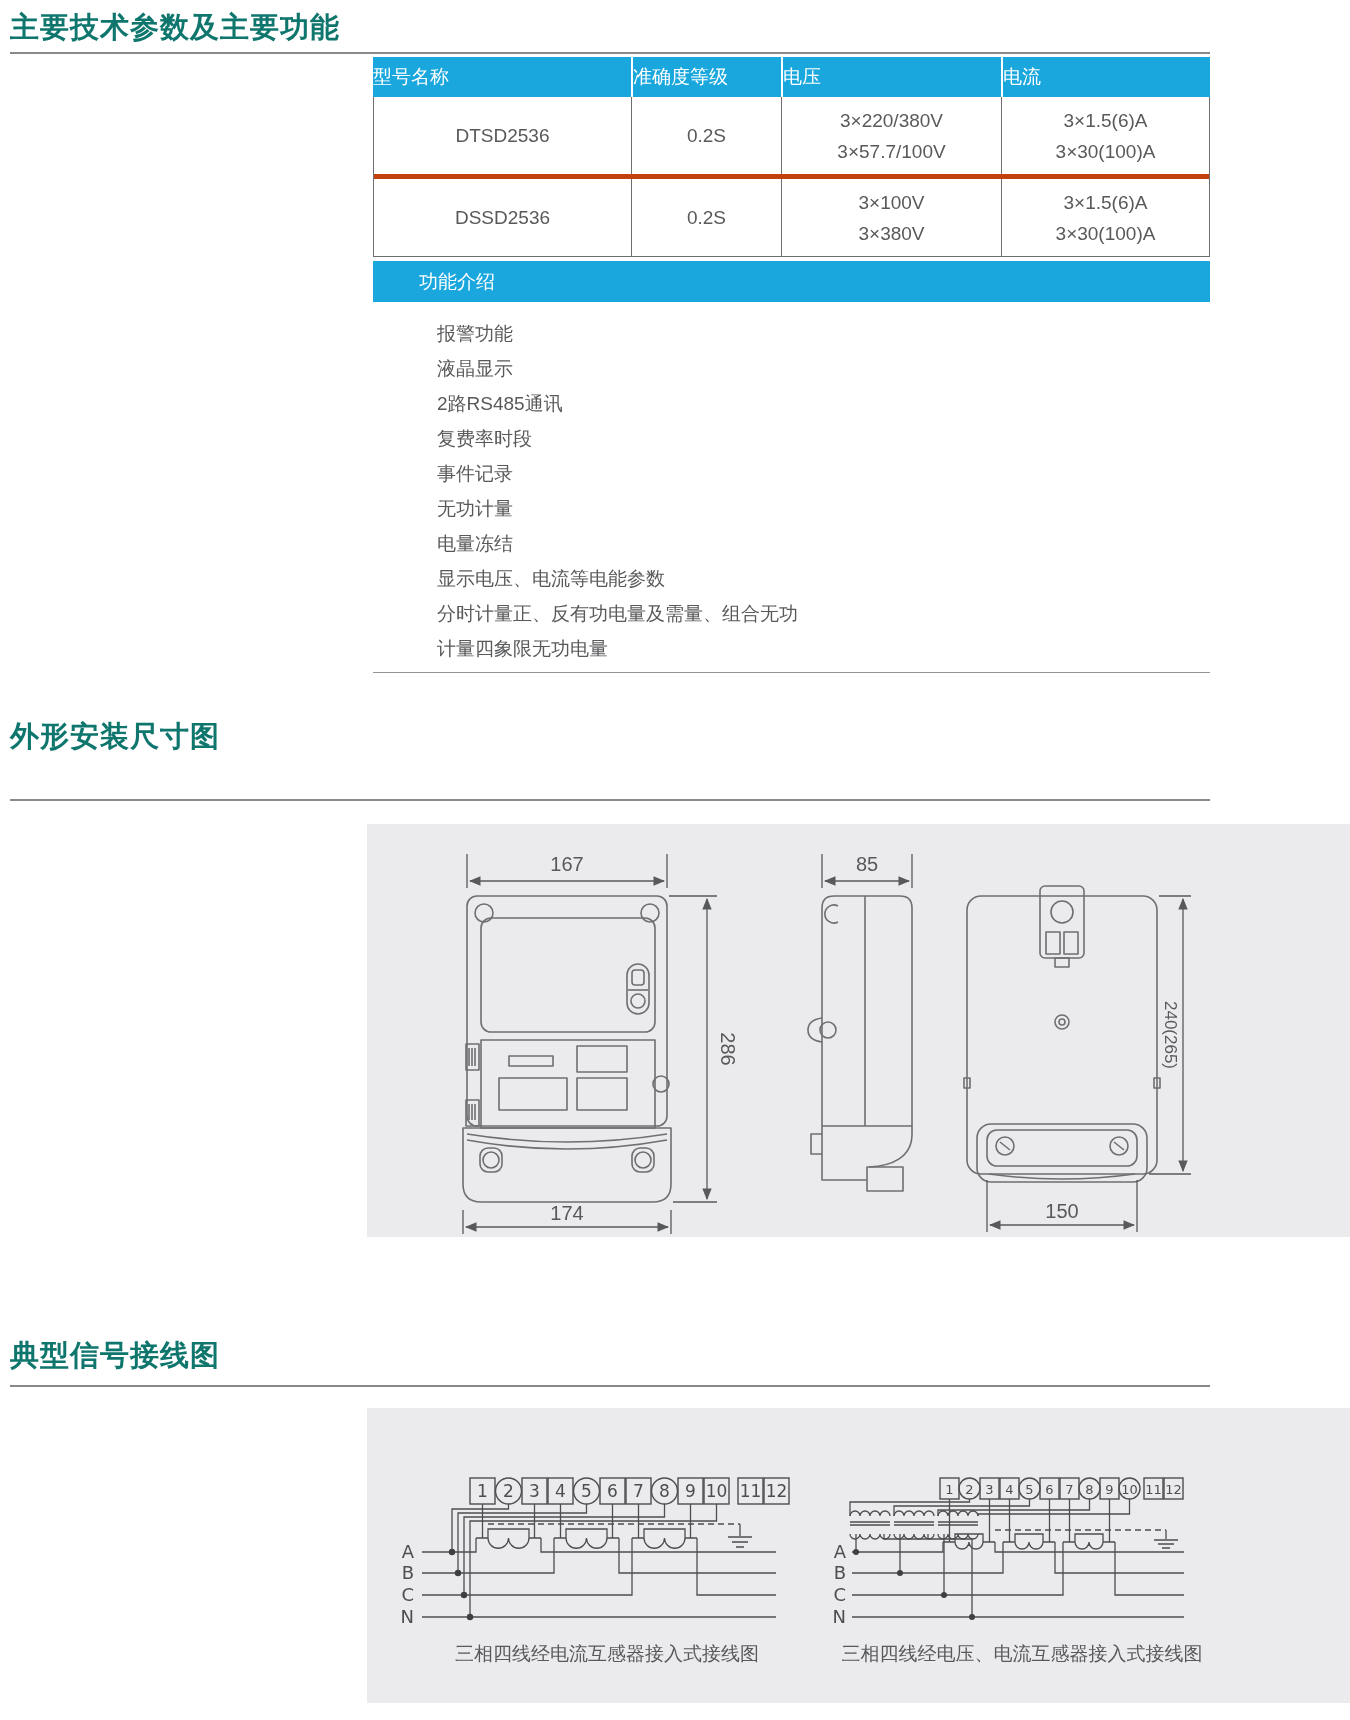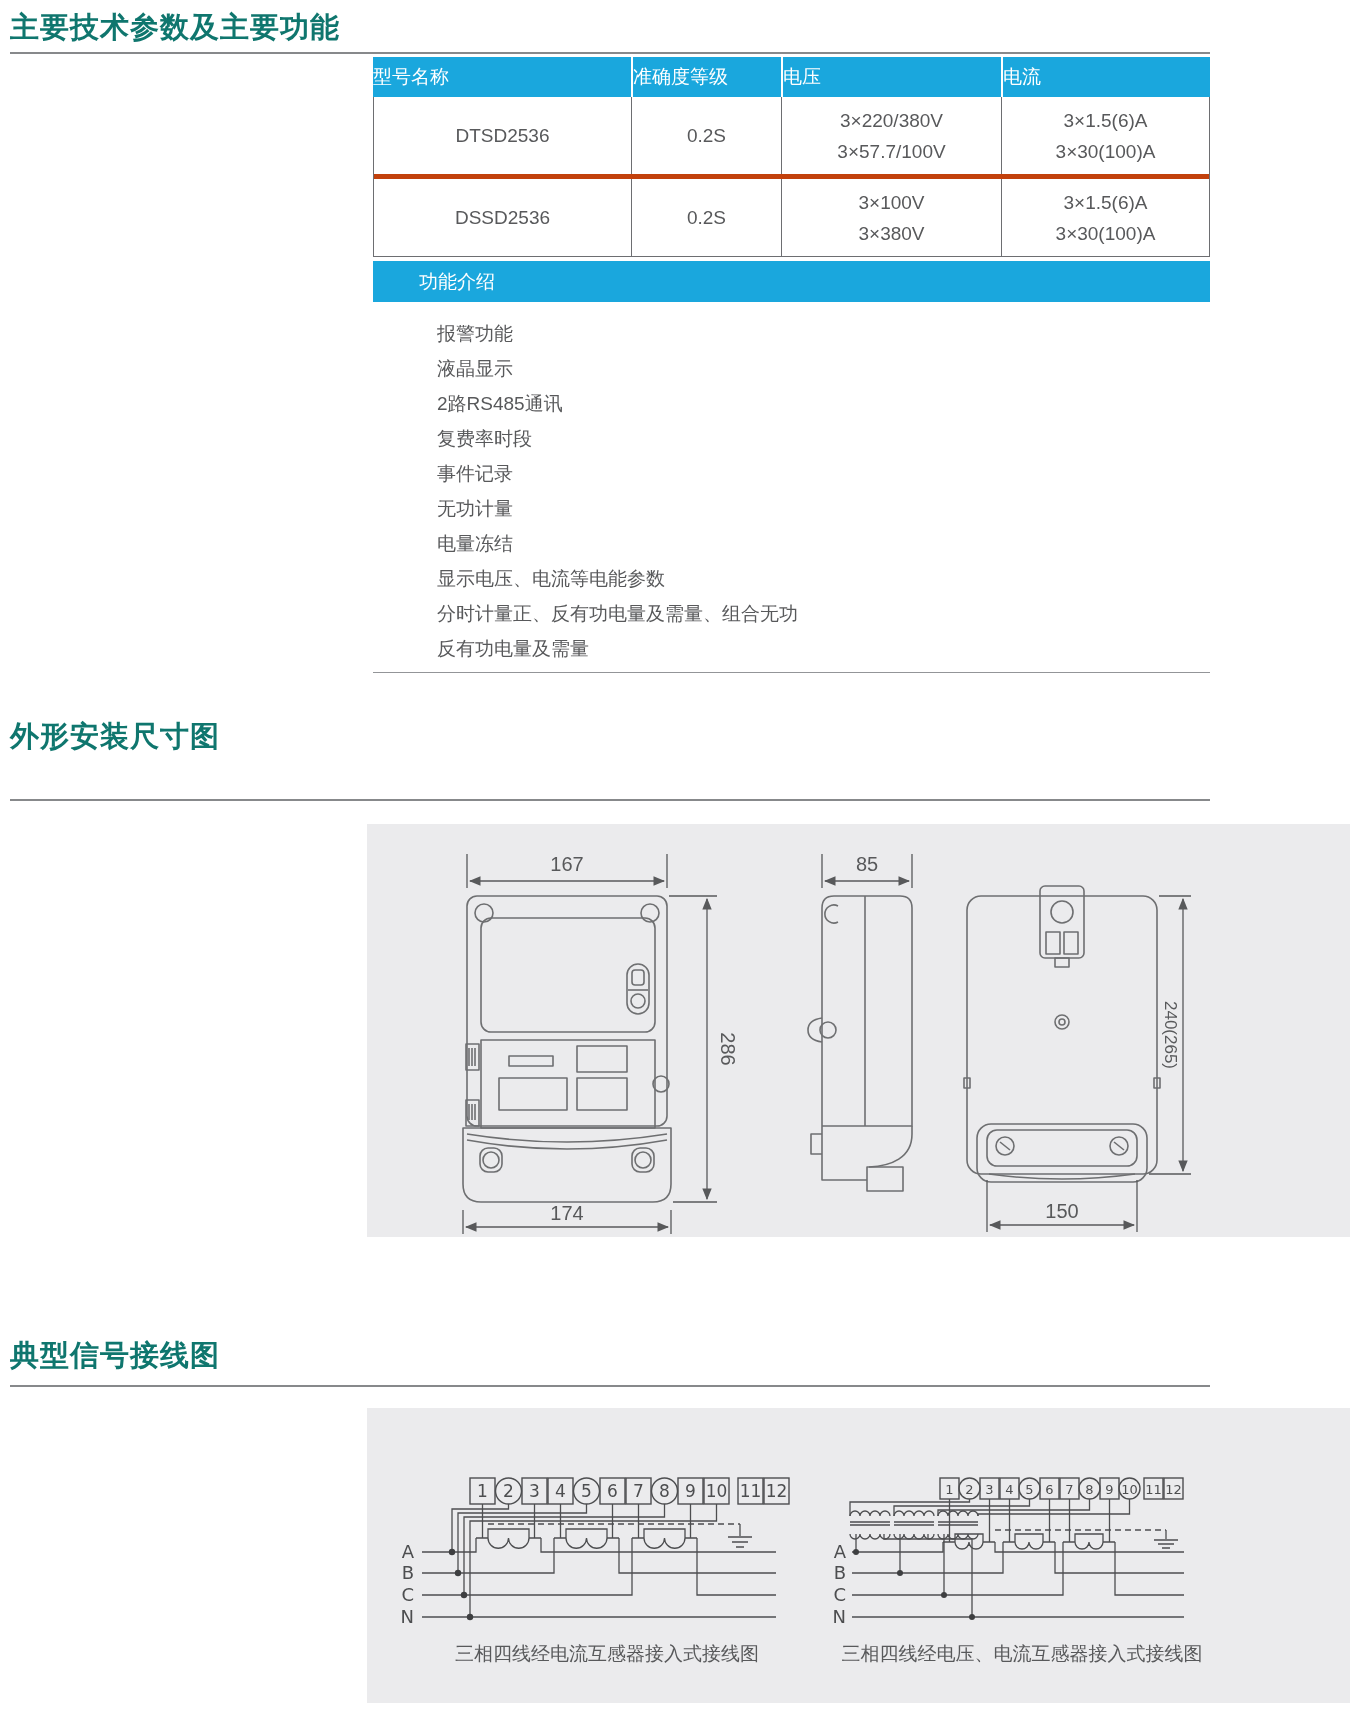--- a/index.html
+++ b/index.html
@@ -86,21 +86,21 @@
   <div class="features">
     <div>报警功能</div>
     <div>液晶显示</div>
     <div>2路RS485通讯</div>
     <div>复费率时段</div>
     <div>事件记录</div>
     <div>无功计量</div>
     <div>电量冻结</div>
     <div>显示电压、电流等电能参数</div>
     <div>分时计量正、反有功电量及需量、组合无功</div>
-    <div>反有功电量及需量</div>
+    <div>计量四象限无功电量</div>
   </div>
 
   <div class="rule" style="left:373px;top:672px;width:837px;height:1px;background:#939598;"></div>
 
   <div class="sec-title" style="top:717px;">外形安装尺寸图</div>
   <div class="rule" style="left:10px;top:799px;width:1200px;height:2px;"></div>
 
   <div class="panel" style="top:824px;height:413px;">
     <svg width="837" height="413" viewBox="0 0 837 413">
       <defs>

